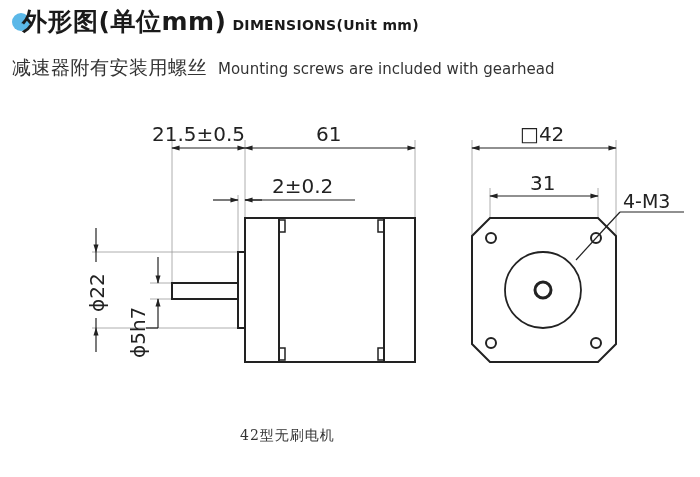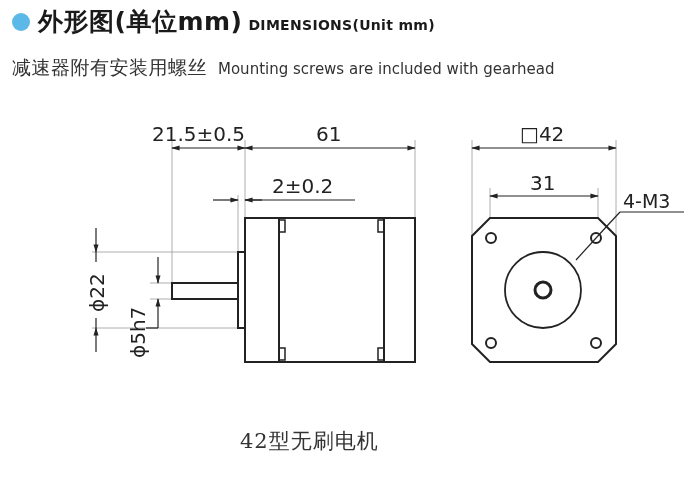--- a/index.html
+++ b/index.html
@@ -1,28 +1,28 @@
 <!DOCTYPE html>
 <html><head>
 <meta charset="utf-8">
 <style>
   html, body { margin: 0; padding: 0; background: #ffffff; }
   body { width: 700px; height: 477px; position: relative; overflow: hidden;
          font-family: "DejaVu Sans", "Liberation Sans", sans-serif; color: #222; }
   .header { position: absolute; left: 0; top: 0; width: 700px; height: 90px; }
   .dot { position: absolute; left: 12px; top: 13px; width: 18px; height: 18px; border-radius: 50%; background: #5bb8e8; }
-  .title { position: absolute; left: 38px; top: 5px; white-space: nowrap; }
+  .title { position: absolute; left: 22px; top: 5px; white-space: nowrap; }
   .title-cn { font-size: 25px; font-weight: bold; color: #1a1a1a; letter-spacing: 0.5px; }
   .title-en { font-size: 14px; font-weight: bold; color: #1a1a1a; margin-left: 6px; letter-spacing: 0.3px; }
   .subtitle { position: absolute; left: 12px; top: 55px; white-space: nowrap; color: #333; }
   .sub-cn { font-size: 19px; letter-spacing: 0.5px; }
   .sub-en { font-size: 15px; margin-left: 11px; }
   svg.drawing { position: absolute; left: 0; top: 0; }
   .caption { position: absolute; left: 240px; top: 427px; font-family: "DejaVu Serif", "Liberation Serif", serif;
-             font-size: 21px; color: #333; letter-spacing: 1px; }
+             font-size: 14px; color: #333; letter-spacing: 1px; }
   .dimtext { font-family: "DejaVu Sans", "Liberation Sans", sans-serif; fill: #222; }
 </style>
 </head>
 <body>
 
 <div class="header">
   <div class="dot"></div>
   <div class="title">
     <span class="title-cn">外形图(单位mm)</span><span class="title-en">DIMENSIONS(Unit mm)</span>
   </div>

